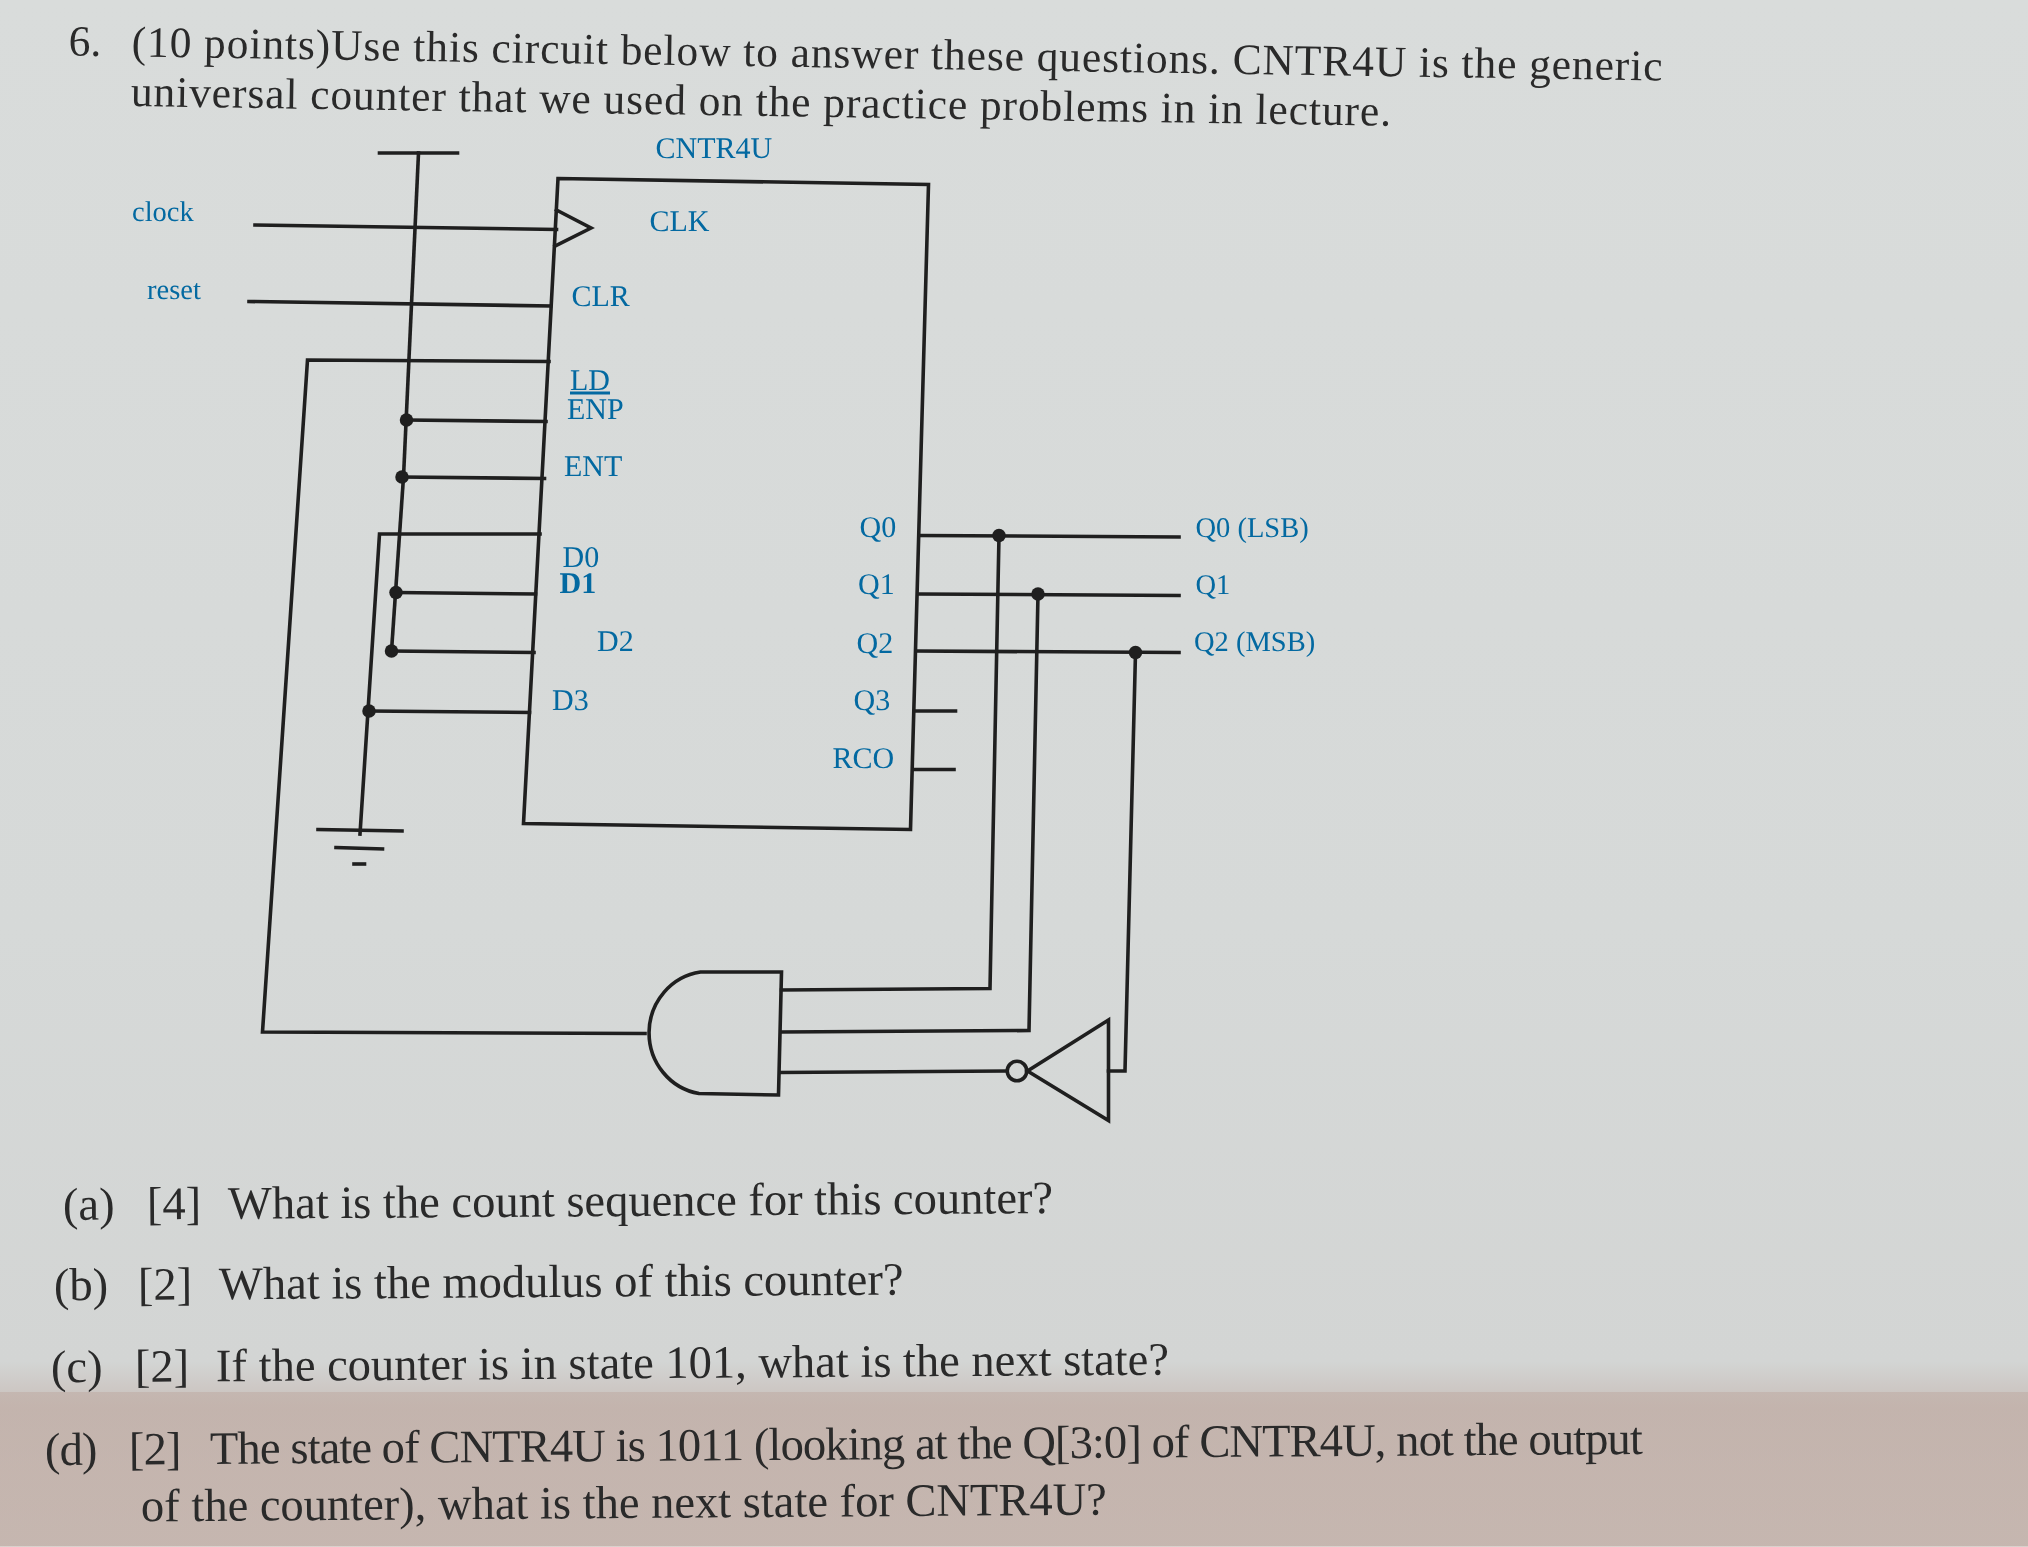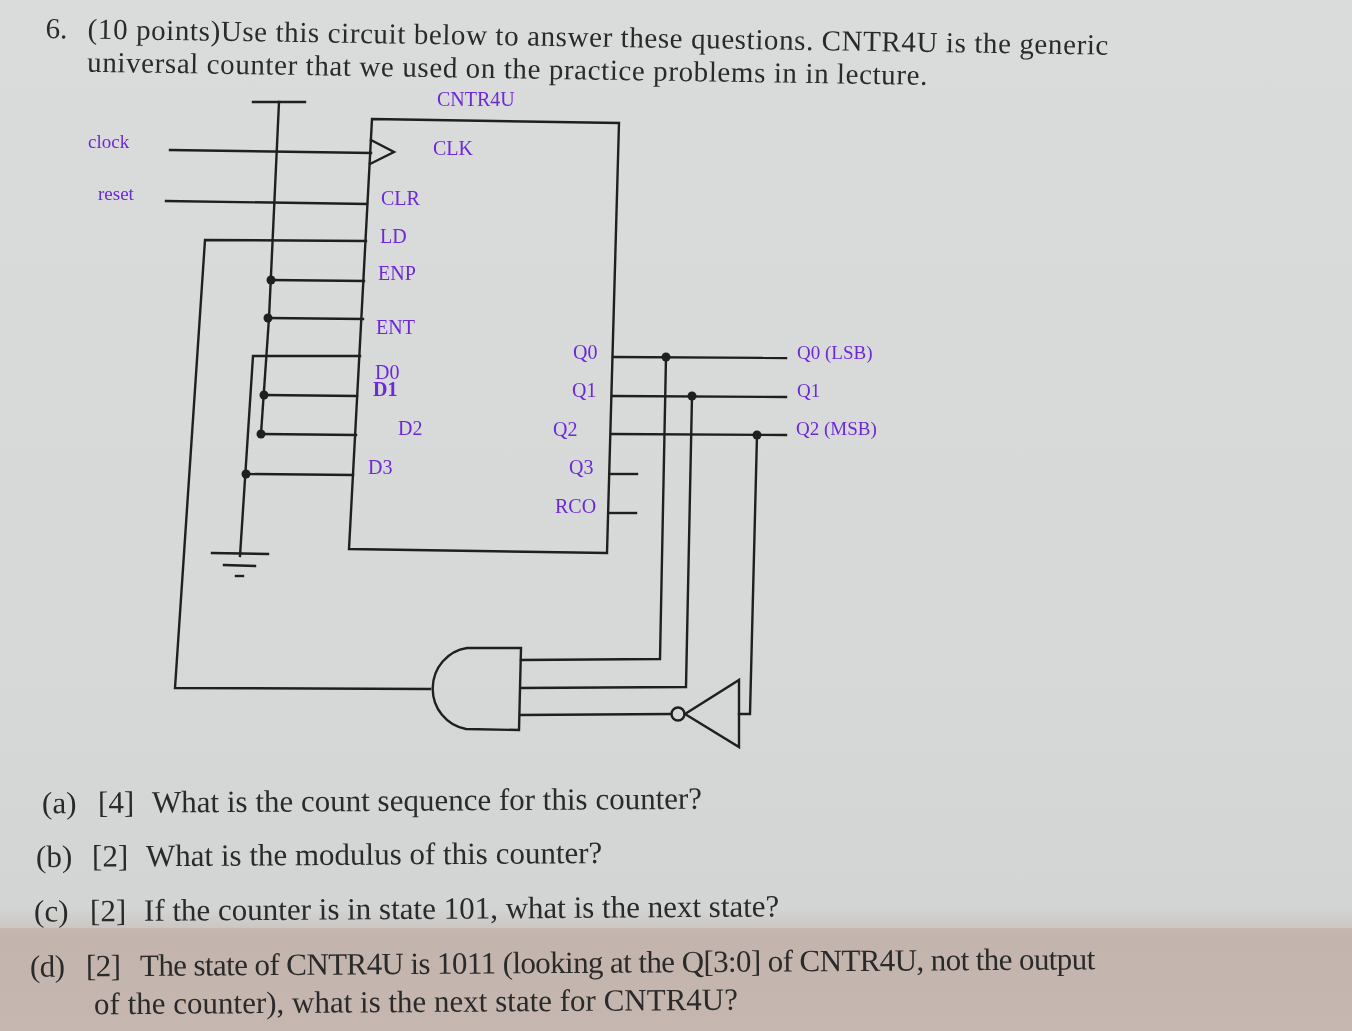--- a/index.html
+++ b/index.html
@@ -15,21 +15,21 @@
     }
     .problem-head {
       position: absolute; left: 46px; top: 12px; width: 1270px;
       font-family: "Liberation Serif", serif; font-size: 29px; line-height: 33px;
       transform: rotate(0.9deg); transform-origin: left top;
     }
     .problem-head .num { position: absolute; left: 0; top: 0; }
     .problem-head .l1 { position: absolute; left: 42px; top: 0; white-space: nowrap; letter-spacing: 0.6px; }
     .problem-head .l2 { position: absolute; left: 42px; top: 33px; white-space: nowrap; letter-spacing: 0.6px; }
     svg.circuit { position: absolute; left: 0; top: 0; }
-    .lbl { position: absolute; font-family: "Liberation Serif", serif; font-size: 20px; color: #6d28d9; white-space: nowrap; }
+    .lbl { position: absolute; font-family: "Liberation Serif", serif; font-size: 20px; color: #0369a1; white-space: nowrap; }
     .lbl.small { font-size: 19px; }
     .questions { position: absolute; left: 0; top: 0; width: 1128px; height: 1031px; pointer-events: none; }
     .q { position: absolute; font-family: "Liberation Serif", serif; font-size: 31px; white-space: nowrap; color: #2a2a2a; }
     .q .tag { display: inline-block; width: 56px; }
     .q .pts { display: inline-block; width: 54px; }
     .q.cont { font-size: 31px; }
   </style>
 </head>
 <body>
 
@@ -104,31 +104,31 @@
     <circle cx="757" cy="435" r="4.5"></circle>
   </g>
 </svg>
 
 <div class="lbl" style="left:437px; top:88px;">CNTR4U</div>
 <div class="lbl small" style="left:88px; top:131px;">clock</div>
 <div class="lbl small" style="left:98px; top:183px;">reset</div>
 
 <div class="lbl" style="left:409px; top:137px;margin-left:24px;">CLK</div>
 <div class="lbl" style="left:381px; top:187px;">CLR</div>
-<div class="lbl" style="left:380px; top:225px;">LD</div>
+<div class="lbl" style="left:380px; top:243px;text-decoration:underline;">LD</div>
 <div class="lbl" style="left:378px; top:262px;">ENP</div>
-<div class="lbl" style="left:376px; top:300px;margin-top:16px;">ENT</div>
+<div class="lbl" style="left:376px; top:300px;">ENT</div>
 <div class="lbl" style="left:375px; top:340px;margin-top:21px;">D0</div>
 <div class="lbl" style="left:373px; top:378px;font-weight:bold;">D1</div>
 <div class="lbl" style="left:356px; top:417px;margin-left:42px;">D2</div>
 <div class="lbl" style="left:368px; top:456px;">D3</div>
 
 <div class="lbl" style="left:573px; top:341px;">Q0</div>
 <div class="lbl" style="left:572px; top:379px;">Q1</div>
-<div class="lbl" style="left:553px; top:418px;text-align:right;">Q2</div>
+<div class="lbl" style="left:571px; top:418px;text-align:right;">Q2</div>
 <div class="lbl" style="left:569px; top:456px;">Q3</div>
 <div class="lbl" style="left:555px; top:495px;">RCO</div>
 
 <div class="lbl small" style="left:797px; top:342px;">Q0 (LSB)</div>
 <div class="lbl small" style="left:797px; top:380px;">Q1</div>
 <div class="lbl small" style="left:796px; top:418px;">Q2 (MSB)</div>
 
 <div class="questions">
   <div class="q" style="left:42px; top:783px; transform:rotate(-0.4deg);">
     <span class="tag">(a)</span><span class="pts">[4]</span><span>What is the count sequence for this counter?</span>

